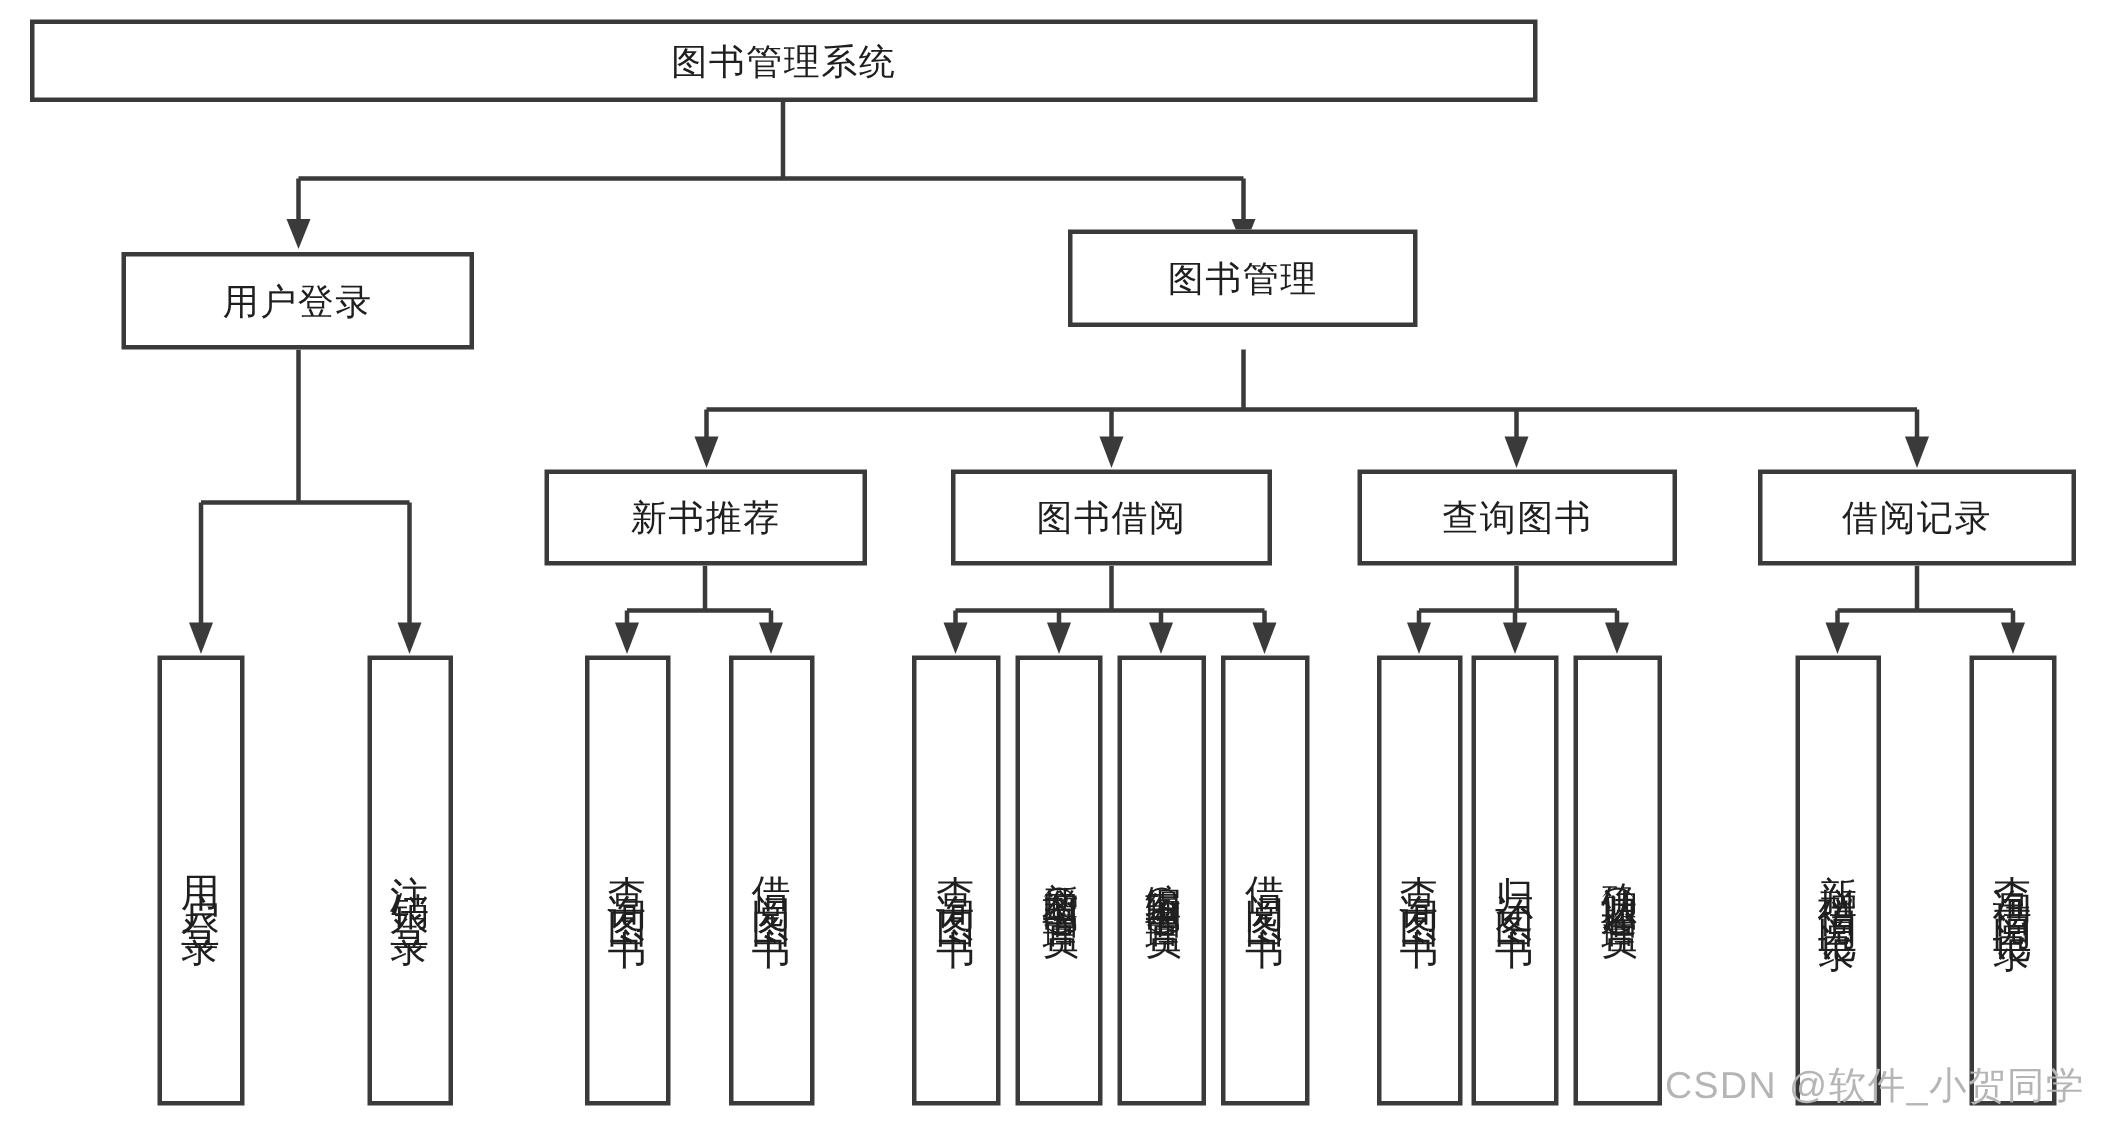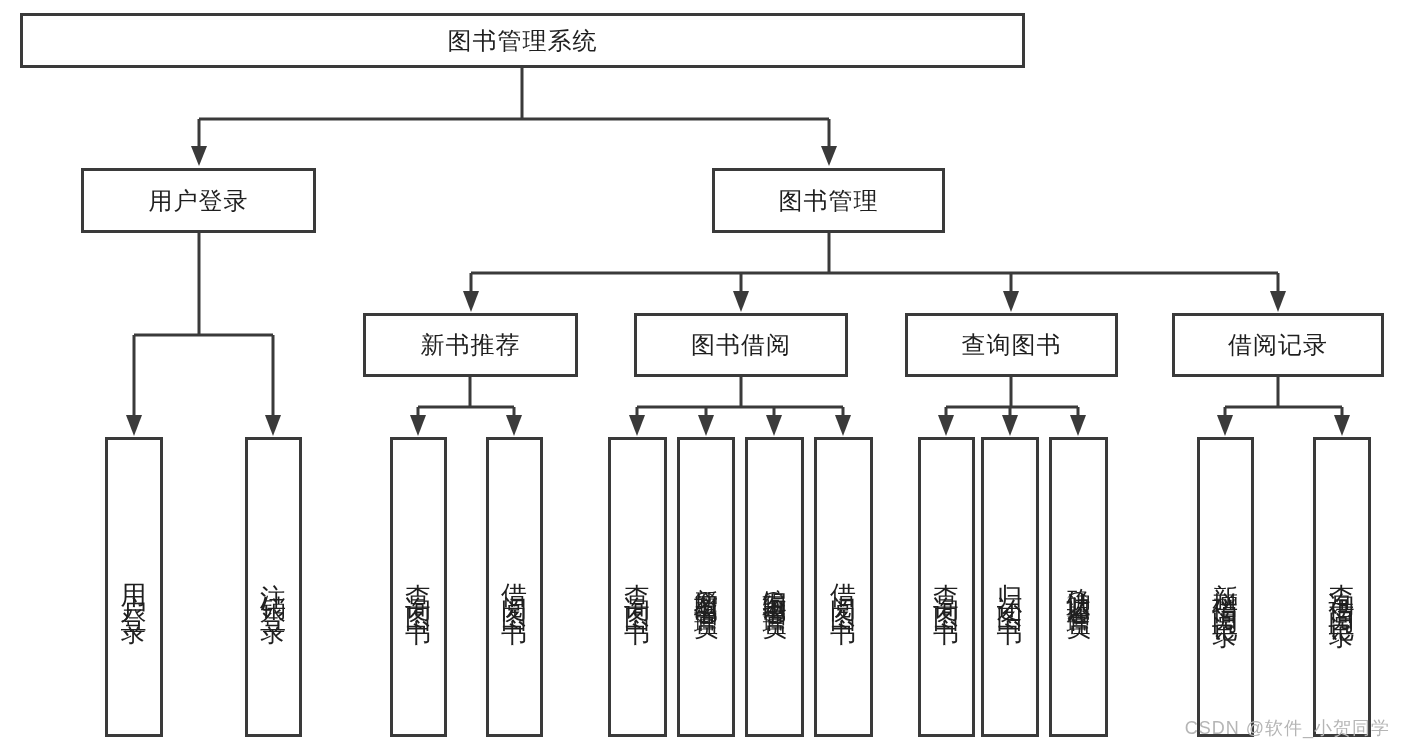--- a/index.html
+++ b/index.html
@@ -31,21 +31,21 @@
     letter-spacing:12px;
     line-height:1;
   }
   .vnode.len6 span{font-size:26px;letter-spacing:8px;}
   .vnode.len9 span{font-size:24px;letter-spacing:4px;}
   #watermark{
     position:absolute;
     right:15px;
     bottom:7px;
     color:#b5b5b5;
-    font-size:18px;
+    font-size:25px;
     letter-spacing:1px;
     z-index:10;
     white-space:nowrap;
   }
 </style>
 </head>
 <body>
 
 <div id="canvas">
 
@@ -82,21 +82,21 @@
     </g>
   </svg>
 
   <div class="node" style="left:20px;top:13px;width:1005px;height:55px;">
     <span>图书管理系统</span>
   </div>
 
   <div class="node" style="left:81px;top:168px;width:235px;height:65px;">
     <span>用户登录</span>
   </div>
-  <div class="node" style="left:712px;top:168px;width:233px;height:65px;">
+  <div class="node" style="left:712px;top:153px;width:233px;height:65px;">
     <span>图书管理</span>
   </div>
 
   <div class="node" style="left:363px;top:313px;width:215px;height:64px;">
     <span>新书推荐</span>
   </div>
   <div class="node" style="left:634px;top:313px;width:214px;height:64px;">
     <span>图书借阅</span>
   </div>
   <div class="node" style="left:905px;top:313px;width:213px;height:64px;">

